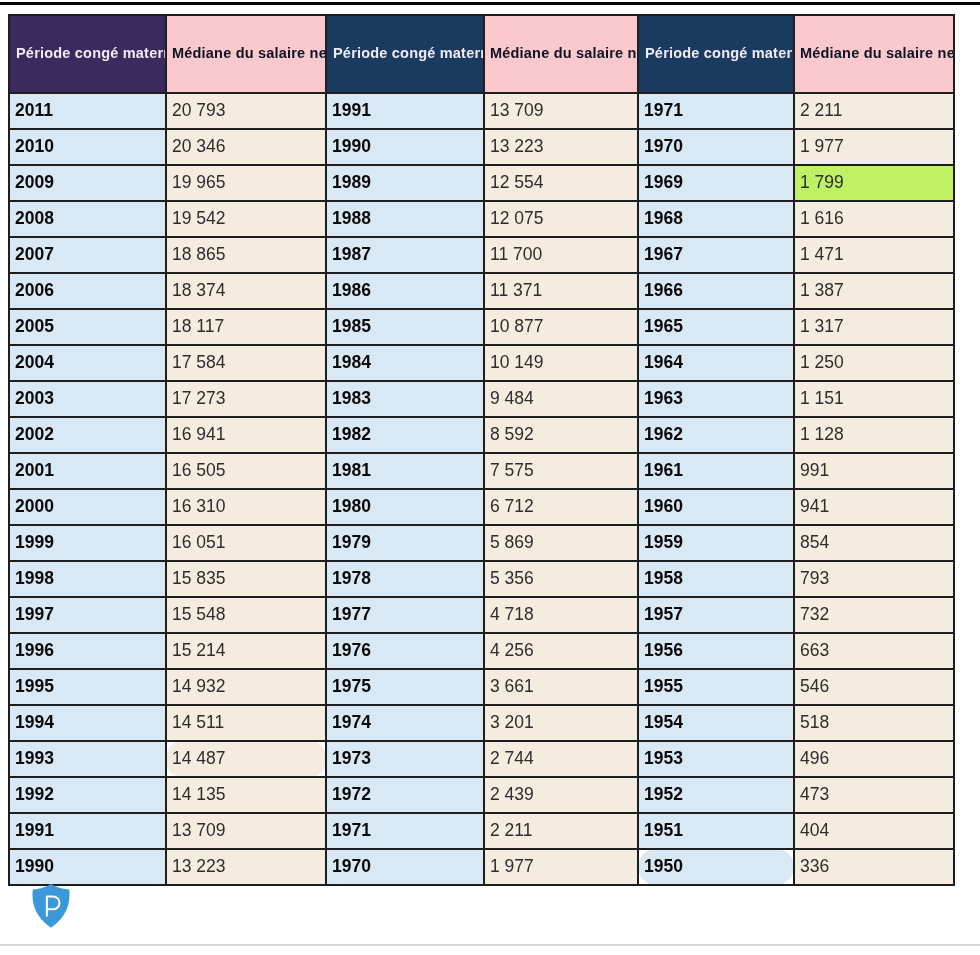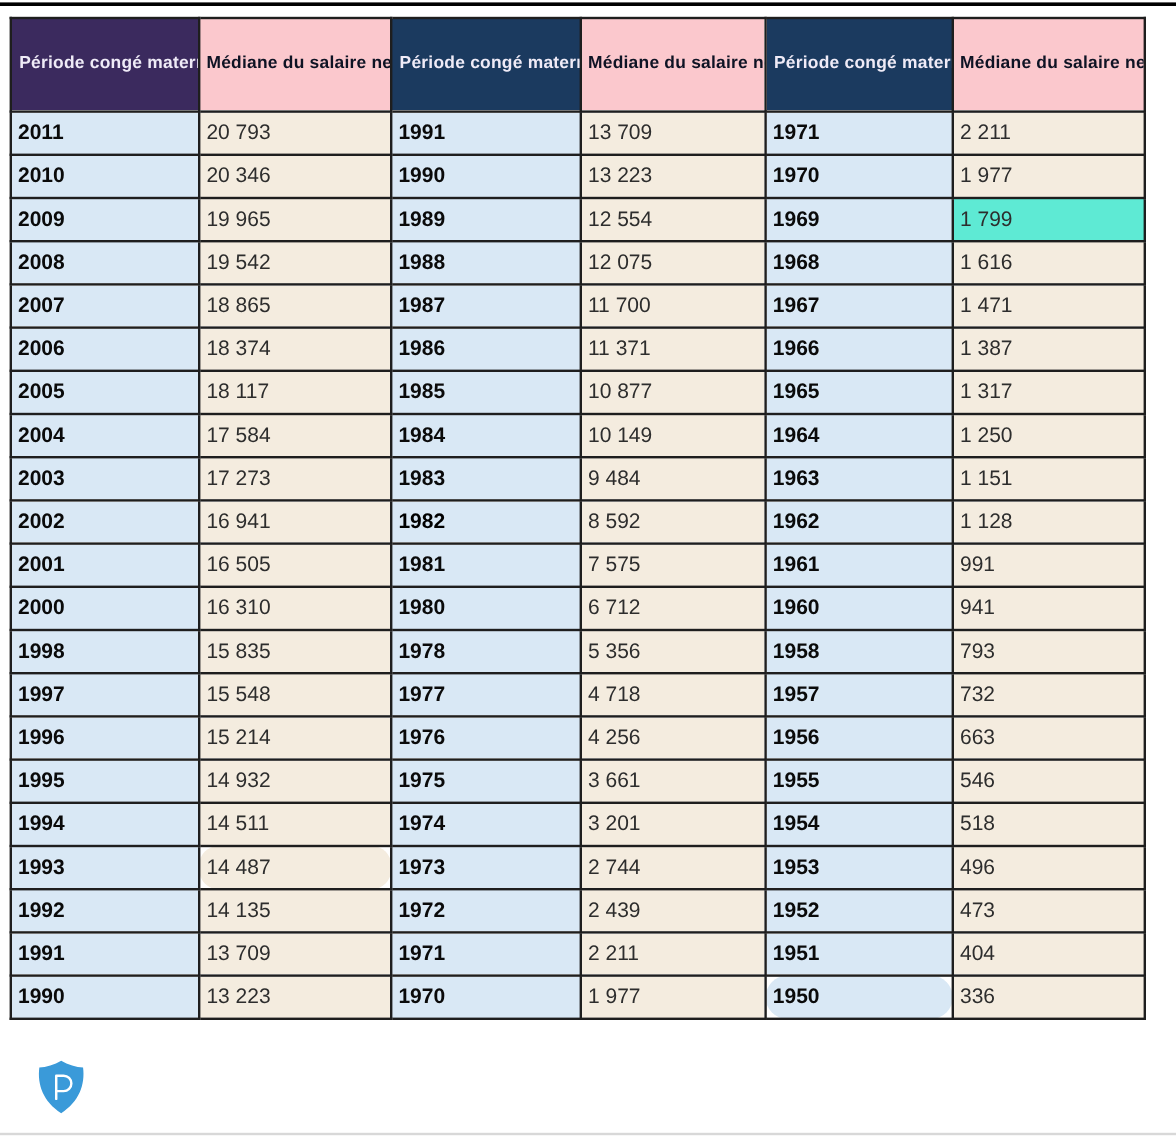--- a/index.html
+++ b/index.html
@@ -130,21 +130,21 @@
           <td class="value-cell" style="background: rgb(244, 236, 223); color: rgb(45, 45, 45);">13 223</td>
           <td class="year-cell" style="background: rgb(217, 232, 245); color: rgb(10, 10, 10);">1970</td>
           <td class="value-cell" style="background: rgb(244, 236, 223); color: rgb(45, 45, 45);">1 977</td>
         </tr>
         <tr>
           <td class="year-cell" style="background: rgb(217, 232, 245); color: rgb(10, 10, 10);">2009</td>
           <td class="value-cell" style="background: rgb(244, 236, 223); color: rgb(45, 45, 45);">19 965</td>
           <td class="year-cell" style="background: rgb(217, 232, 245); color: rgb(10, 10, 10);">1989</td>
           <td class="value-cell" style="background: rgb(244, 236, 223); color: rgb(45, 45, 45);">12 554</td>
           <td class="year-cell" style="background: rgb(217, 232, 245); color: rgb(10, 10, 10);">1969</td>
-          <td class="value-cell" style="background: #5eead4; color: rgb(45, 45, 45); margin-top: 28px;">1 799</td>
+          <td class="value-cell" style="background: #bef264; color: rgb(45, 45, 45); margin-top: 28px;">1 799</td>
         </tr>
         <tr>
           <td class="year-cell" style="background: rgb(217, 232, 245); color: rgb(10, 10, 10);">2008</td>
           <td class="value-cell" style="background: rgb(244, 236, 223); color: rgb(45, 45, 45);">19 542</td>
           <td class="year-cell" style="background: rgb(217, 232, 245); color: rgb(10, 10, 10);">1988</td>
           <td class="value-cell" style="background: rgb(244, 236, 223); color: rgb(45, 45, 45);">12 075</td>
           <td class="year-cell" style="background: rgb(217, 232, 245); color: rgb(10, 10, 10);">1968</td>
           <td class="value-cell" style="background: rgb(244, 236, 223); color: rgb(45, 45, 45);">1 616</td>
         </tr>
         <tr>
@@ -205,20 +205,28 @@
         </tr>
         <tr>
           <td class="year-cell" style="background: rgb(217, 232, 245); color: rgb(10, 10, 10);">2000</td>
           <td class="value-cell" style="background: rgb(244, 236, 223); color: rgb(45, 45, 45);">16 310</td>
           <td class="year-cell" style="background: rgb(217, 232, 245); color: rgb(10, 10, 10);">1980</td>
           <td class="value-cell" style="background: rgb(244, 236, 223); color: rgb(45, 45, 45);">6 712</td>
           <td class="year-cell" style="background: rgb(217, 232, 245); color: rgb(10, 10, 10);">1960</td>
           <td class="value-cell" style="background: rgb(244, 236, 223); color: rgb(45, 45, 45);">941</td>
         </tr>
         <tr>
+          <td class="year-cell" style="background: rgb(217, 232, 245); color: rgb(10, 10, 10);">1999</td>
+          <td class="value-cell" style="background: rgb(244, 236, 223); color: rgb(45, 45, 45);">16 051</td>
+          <td class="year-cell" style="background: rgb(217, 232, 245); color: rgb(10, 10, 10);">1979</td>
+          <td class="value-cell" style="background: rgb(244, 236, 223); color: rgb(45, 45, 45);">5 869</td>
+          <td class="year-cell" style="background: rgb(217, 232, 245); color: rgb(10, 10, 10);">1959</td>
+          <td class="value-cell" style="background: rgb(244, 236, 223); color: rgb(45, 45, 45);">854</td>
+        </tr>
+        <tr>
           <td class="year-cell" style="background: rgb(217, 232, 245); color: rgb(10, 10, 10);">1998</td>
           <td class="value-cell" style="background: rgb(244, 236, 223); color: rgb(45, 45, 45);">15 835</td>
           <td class="year-cell" style="background: rgb(217, 232, 245); color: rgb(10, 10, 10);">1978</td>
           <td class="value-cell" style="background: rgb(244, 236, 223); color: rgb(45, 45, 45);">5 356</td>
           <td class="year-cell" style="background: rgb(217, 232, 245); color: rgb(10, 10, 10);">1958</td>
           <td class="value-cell" style="background: rgb(244, 236, 223); color: rgb(45, 45, 45);">793</td>
         </tr>
         <tr>
           <td class="year-cell" style="background: rgb(217, 232, 245); color: rgb(10, 10, 10);">1997</td>
           <td class="value-cell" style="background: rgb(244, 236, 223); color: rgb(45, 45, 45);">15 548</td>

